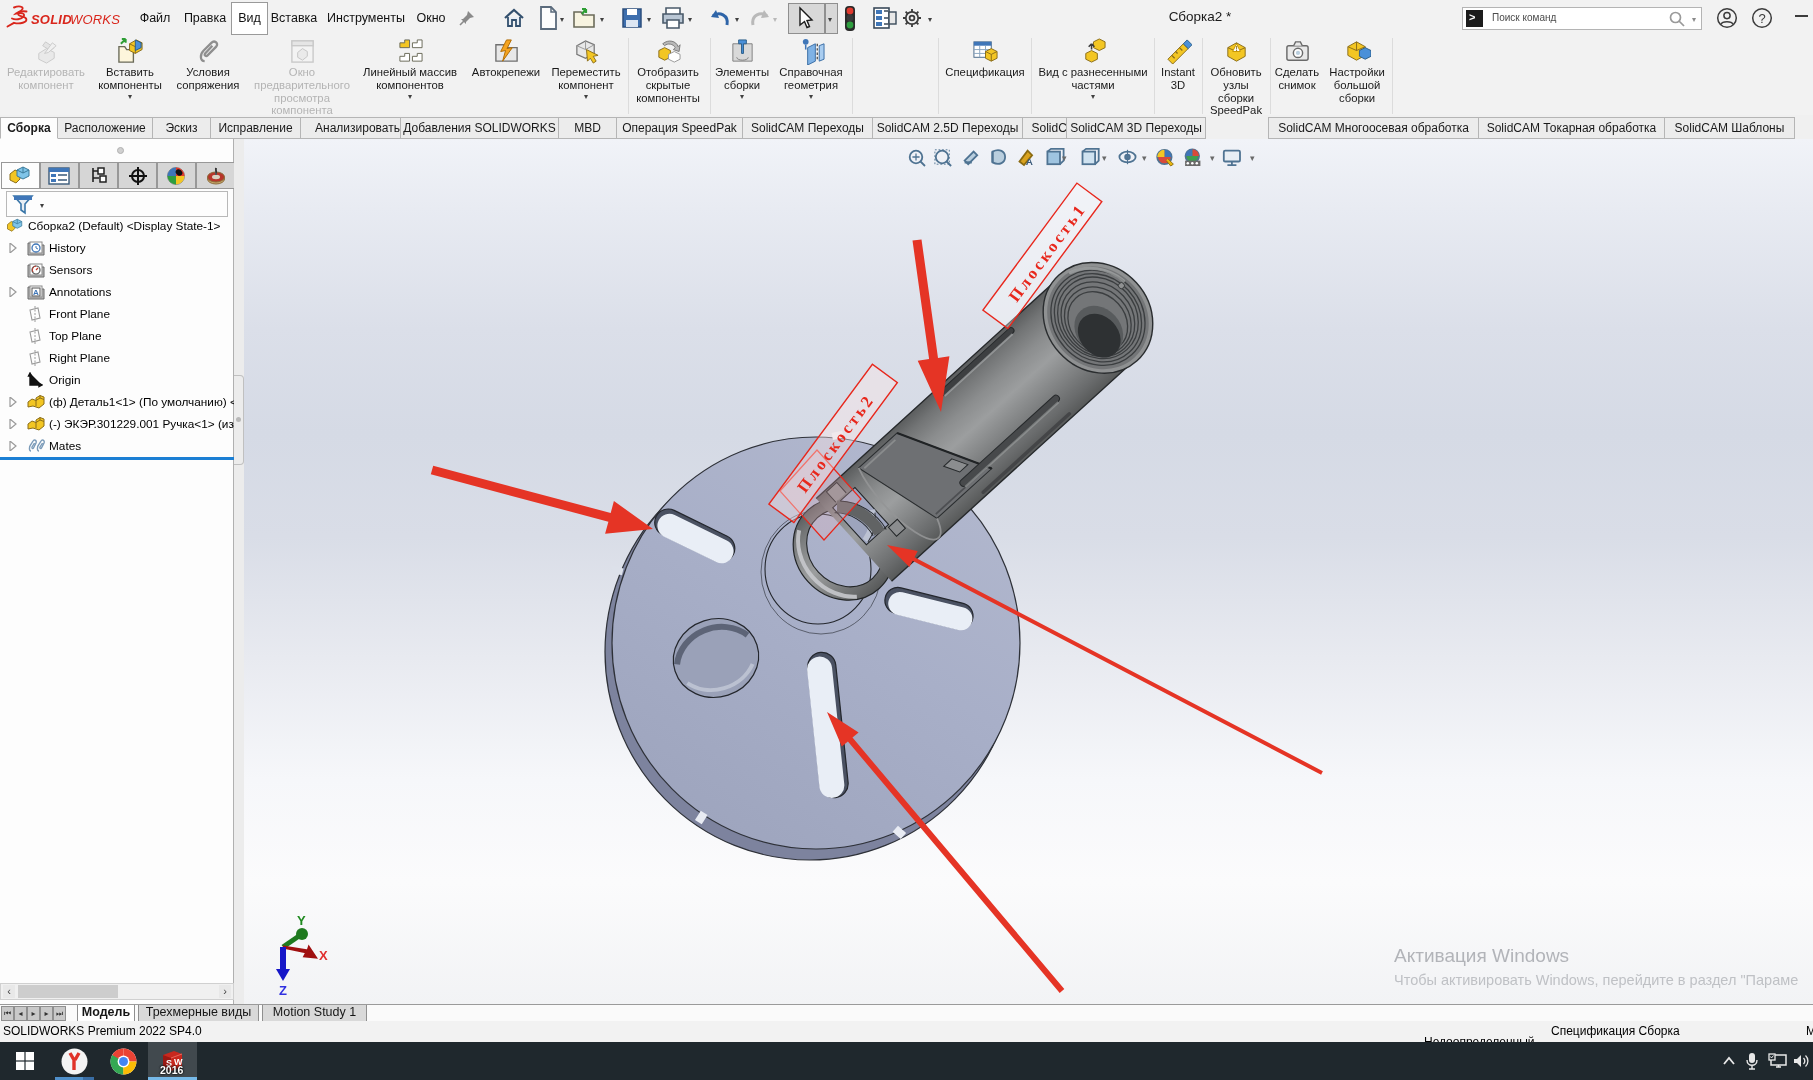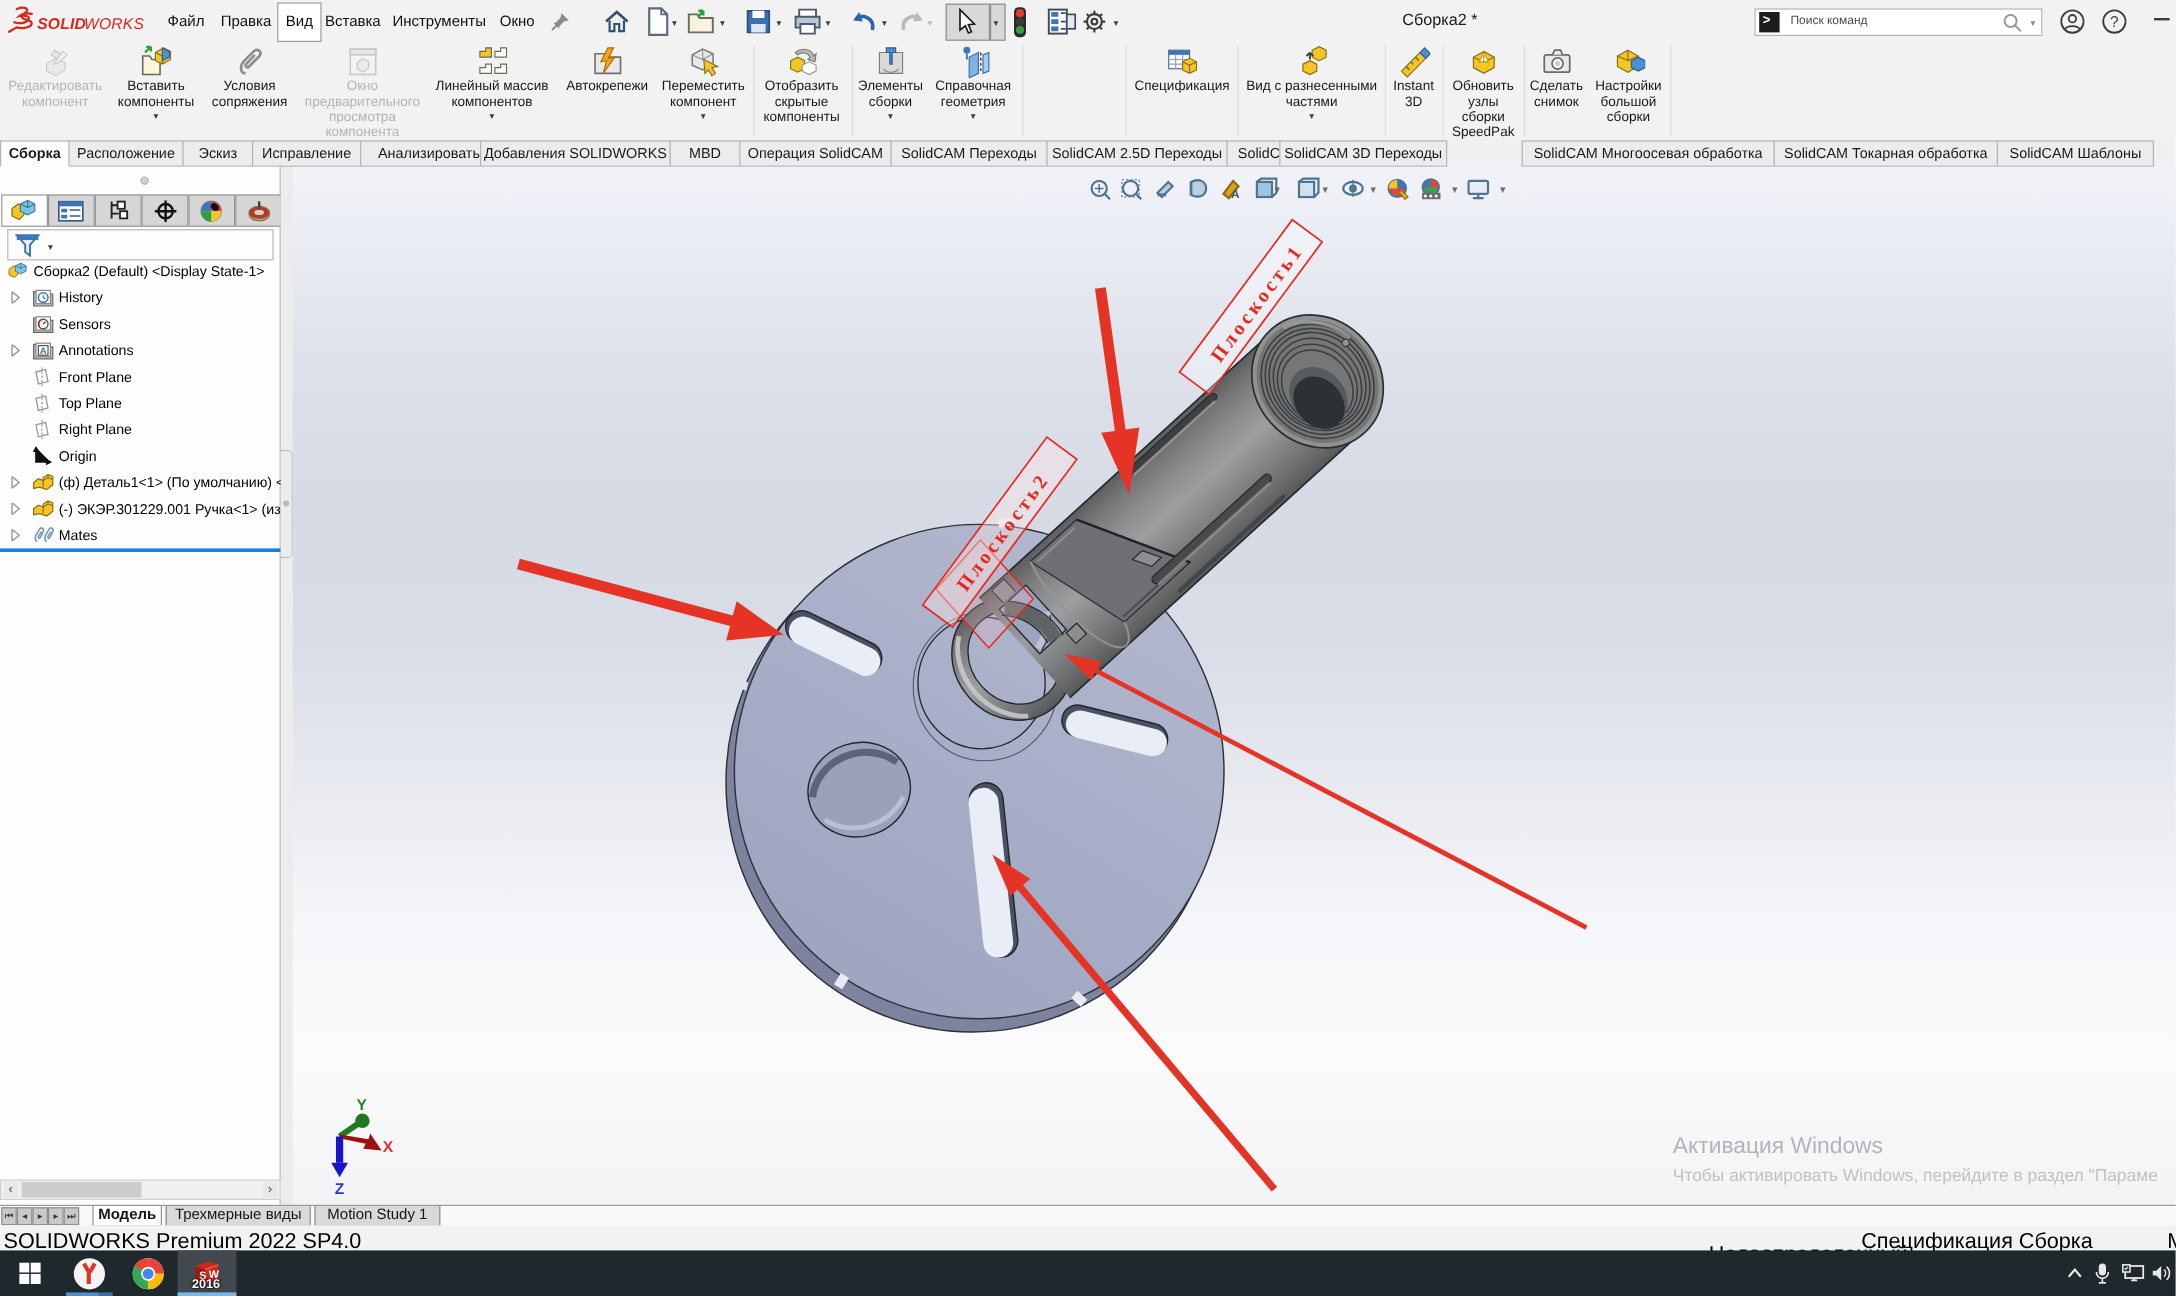--- a/index.html
+++ b/index.html
@@ -18,21 +18,21 @@
 .rtab.active { background:#fdfdfd; font-weight:bold; z-index:2; border-bottom-color:#fdfdfd; }
 #lpanel { position:absolute; left:0; top:139px; width:234px; height:865px; background:#fdfdfd; border-right:1px solid #b0b0b0; }
 .treerow { position:absolute; left:0; height:22px; width:300px; font-size:11.8px; line-height:22px; white-space:nowrap; color:#000; }
 #viewport { position:absolute; left:244px; top:139px; width:1569px; height:865px;
   background:linear-gradient(180deg,#f1f3f8 0%, #e8ebf2 8%, #dbdfe9 22%, #d5dae5 34%, #d9dde7 46%, #e8eaf0 60%, #f6f7fa 74%, #fbfbfc 86%, #f2f3f5 100%); }
 #splitter { position:absolute; left:234px; top:139px; width:10px; height:865px; background:#ececec; }
 #wm1 { position:absolute; left:1150px; top:806px; font-size:19px; color:#b2b4b9; }
 #wm2 { position:absolute; left:1150px; top:833px; font-size:14.5px; color:#bfc1c5; }
 #mtabs { position:absolute; left:0; top:1004px; width:1813px; height:17px; background:#fafafa; border-top:1px solid #9a9a9a; }
 .mtab { position:absolute; top:0px; height:17px; background:#d9d9d9; border:1px solid #8f8f8f; border-top:none; line-height:15px; text-align:center; font-size:12.5px; }
-#statusbar { position:absolute; left:0; top:1021px; width:1813px; height:21px; background:#f2f2f2; font-size:18px; color:#000; }
+#statusbar { position:absolute; left:0; top:1021px; width:1813px; height:21px; background:#f2f2f2; font-size:12px; color:#000; }
 #taskbar { position:absolute; left:0; top:1042px; width:1813px; height:38px; background:#1f282d; }
 </style></head><body>
 <div id="app">
 
 <div id="menubar">
 <svg class="abs" style="left:4px;top:5px" width="126" height="26" viewBox="0 0 126 26">
 <g fill="none" stroke="#d9261c" stroke-linecap="round">
 <path d="M10 2.5 C 15 0.5, 19.5 1.5, 18.5 4 C 17.5 6.5, 13.5 7, 12 8.5 C 18 7, 21.5 9, 19.5 11.5 C 17.5 14.5, 11 15, 8 13.5" stroke-width="1.9"></path>
 <path d="M22.5 6.5 C 16.5 5.5, 13 7.5, 14.5 9.8 C 16.5 12, 21.5 11.3, 22.3 14 C 23.2 17.2, 16 19.5, 10 17.8 L 3.5 21.5" stroke-width="1.9"></path>
 </g>
@@ -238,21 +238,21 @@
 <div class="rsep" style="left:1270px;top:2px;height:76px"></div>
 <div class="rsep" style="left:1392px;top:2px;height:76px"></div>
 </div>
 <div id="rtabs">
 <div class="rtab" style="left:57px;width:96px">Расположение</div>
 <div class="rtab" style="left:152px;width:59px">Эскиз</div>
 <div class="rtab" style="left:210px;width:91px">Исправление</div>
 <div class="rtab" style="left:300px;width:115px">Анализировать</div>
 <div class="rtab" style="left:400px;width:159px">Добавления SOLIDWORKS</div>
 <div class="rtab" style="left:558px;width:59px">MBD</div>
-<div class="rtab" style="left:616px;width:127px">Операция  SolidCAM</div>
+<div class="rtab" style="left:616px;width:127px">Операция  SpeedPak</div>
 <div class="rtab" style="left:742px;width:131px">SolidCAM Переходы</div>
 <div class="rtab" style="left:872px;width:151px">SolidCAM 2.5D Переходы</div>
 <div class="rtab" style="left:1022px;width:109px">SolidCAM AFRM</div>
 <div class="rtab" style="left:1066px;width:140px">SolidCAM 3D Переходы</div>
 <div class="rtab" style="left:1268px;width:211px">SolidCAM Многоосевая обработка</div>
 <div class="rtab" style="left:1478px;width:187px">SolidCAM Токарная обработка</div>
 <div class="rtab" style="left:1664px;width:131px">SolidCAM Шаблоны</div>
 <div class="rtab active" style="left:0px;width:58px">Сборка</div>
 </div>
 <div id="lpanel">

